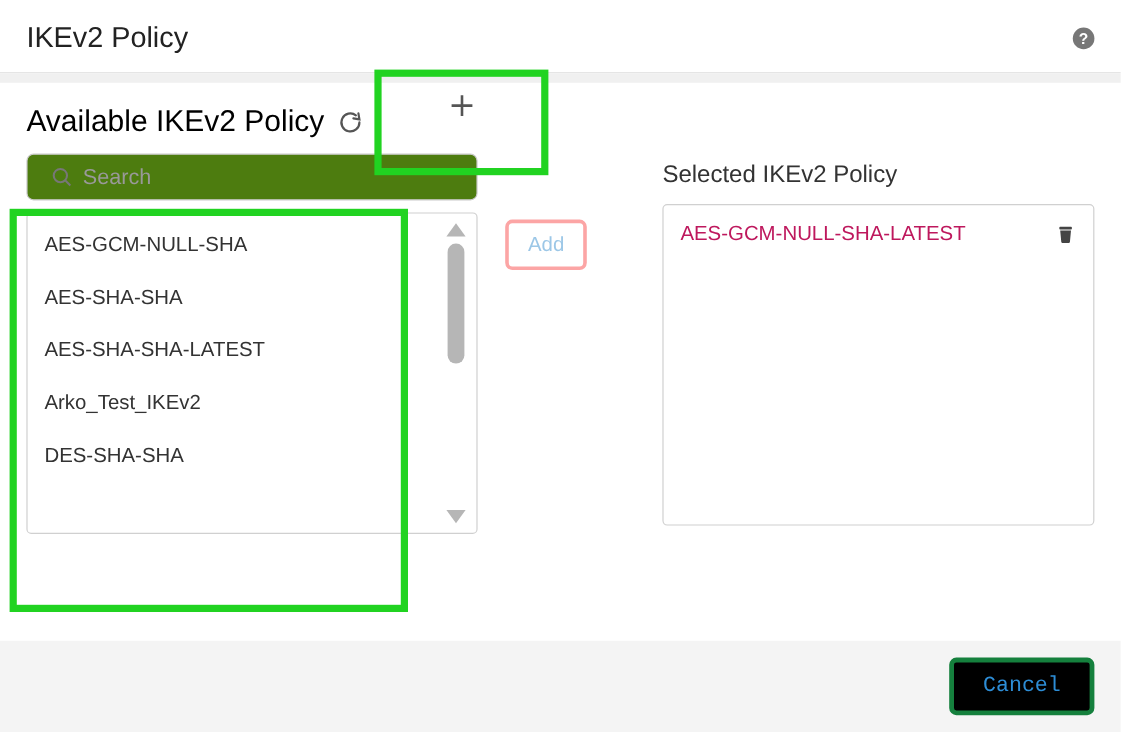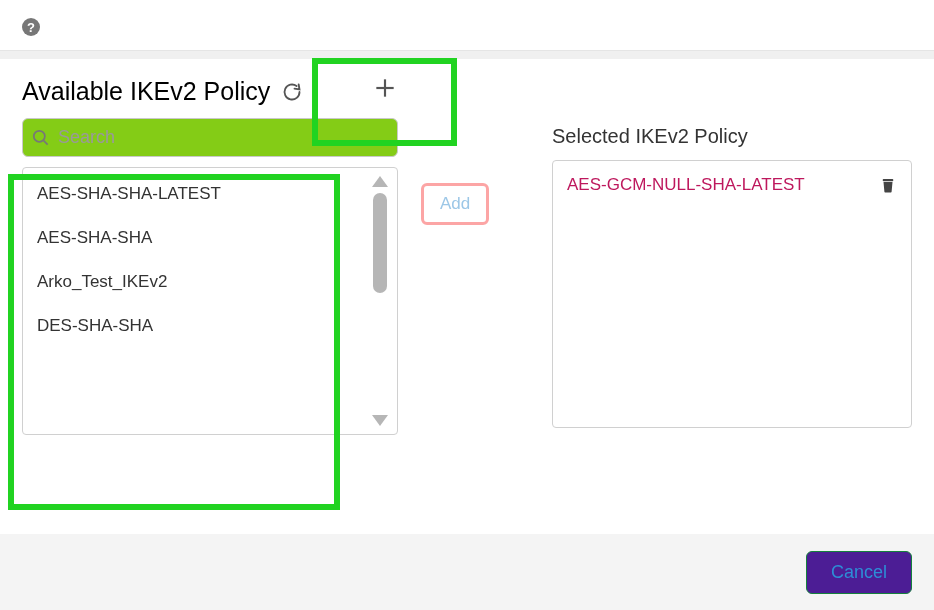--- a/index.html
+++ b/index.html
@@ -79,24 +79,24 @@
       pointer-events: none;
     }
     .gh1 { left: 312px; top: 58px; width: 145px; height: 88px; }
     .gh2 { left: 8px; top: 174px; width: 332px; height: 336px; }
     .search-wrapper {
       display: flex;
       align-items: center;
       gap: 8px;
       border: 1px solid #c9c9c9;
       border-radius: 6px;
-      padding: 8px 8px;
+      padding: 8px 19px;
       width: 376px;
       margin-bottom: 10px;
-      background: #84cc16;
+      background: #4d7c0f;
     }
     .search-wrapper input {
       border: none;
       outline: none;
       font-size: 18px;
       flex: 1;
       background: transparent;
     }
     .search-wrapper input::placeholder { color: #999; }
     .list-box {
@@ -202,36 +202,38 @@
       gap: 12px;
       padding: 0 22px;
     }
     .btn {
       padding: 10px 24px;
       font-size: 18px;
       border-radius: 6px;
       cursor: pointer;
     }
     .btn-cancel {
-      background: #4c1d95;
-      border: 1px solid #15803d;
+      background: #000000;
+      border: 4px solid #15803d;
       color: #2d8dd6;
+      font-family: Liberation Mono, monospace;
     }
     .btn-ok {
       background: #6aa9db;
       border: 1px solid #6aa9db;
       color: #fff;
       padding: 10px 28px;
     }
     svg { display: block; }
   </style>
 </head>
 <body>
 
 <div class="header">
+  <h1>IKEv2 Policy</h1>
   <div class="help-icon">?</div>
 </div>
 <div class="divider-bar"></div>
 
 <div class="content">
   <div class="left-col">
     <div class="available-head">
       <span class="label">Available IKEv2 Policy</span>
       <span class="refresh-icon">
         <svg width="20" height="20" viewBox="0 0 24 24" fill="none" stroke="#555" stroke-width="2.2" stroke-linecap="round">
@@ -244,22 +246,23 @@
       <span>
         <svg width="19" height="19" viewBox="0 0 24 24" fill="none" stroke="#777" stroke-width="2.2">
           <circle cx="10.5" cy="10.5" r="7"></circle>
           <line x1="21" y1="21" x2="16" y2="16"></line>
         </svg>
       </span>
       <input type="text" placeholder="Search" style="">
     </div>
     <div class="list-box">
       <div class="list-inner">
+        <div class="list-item">AES-GCM-NULL-SHA</div>
+        <div class="list-item">AES-SHA-SHA</div>
         <div class="list-item">AES-SHA-SHA-LATEST</div>
-        <div class="list-item">AES-SHA-SHA</div>
         <div class="list-item">Arko_Test_IKEv2</div>
         <div class="list-item">DES-SHA-SHA</div>
       </div>
       <div class="scroll-area">
         <div class="arrow arrow-up"></div>
         <div class="scroll-track">
           <div class="scroll-thumb"></div>
         </div>
         <div class="arrow arrow-down"></div>
       </div>

